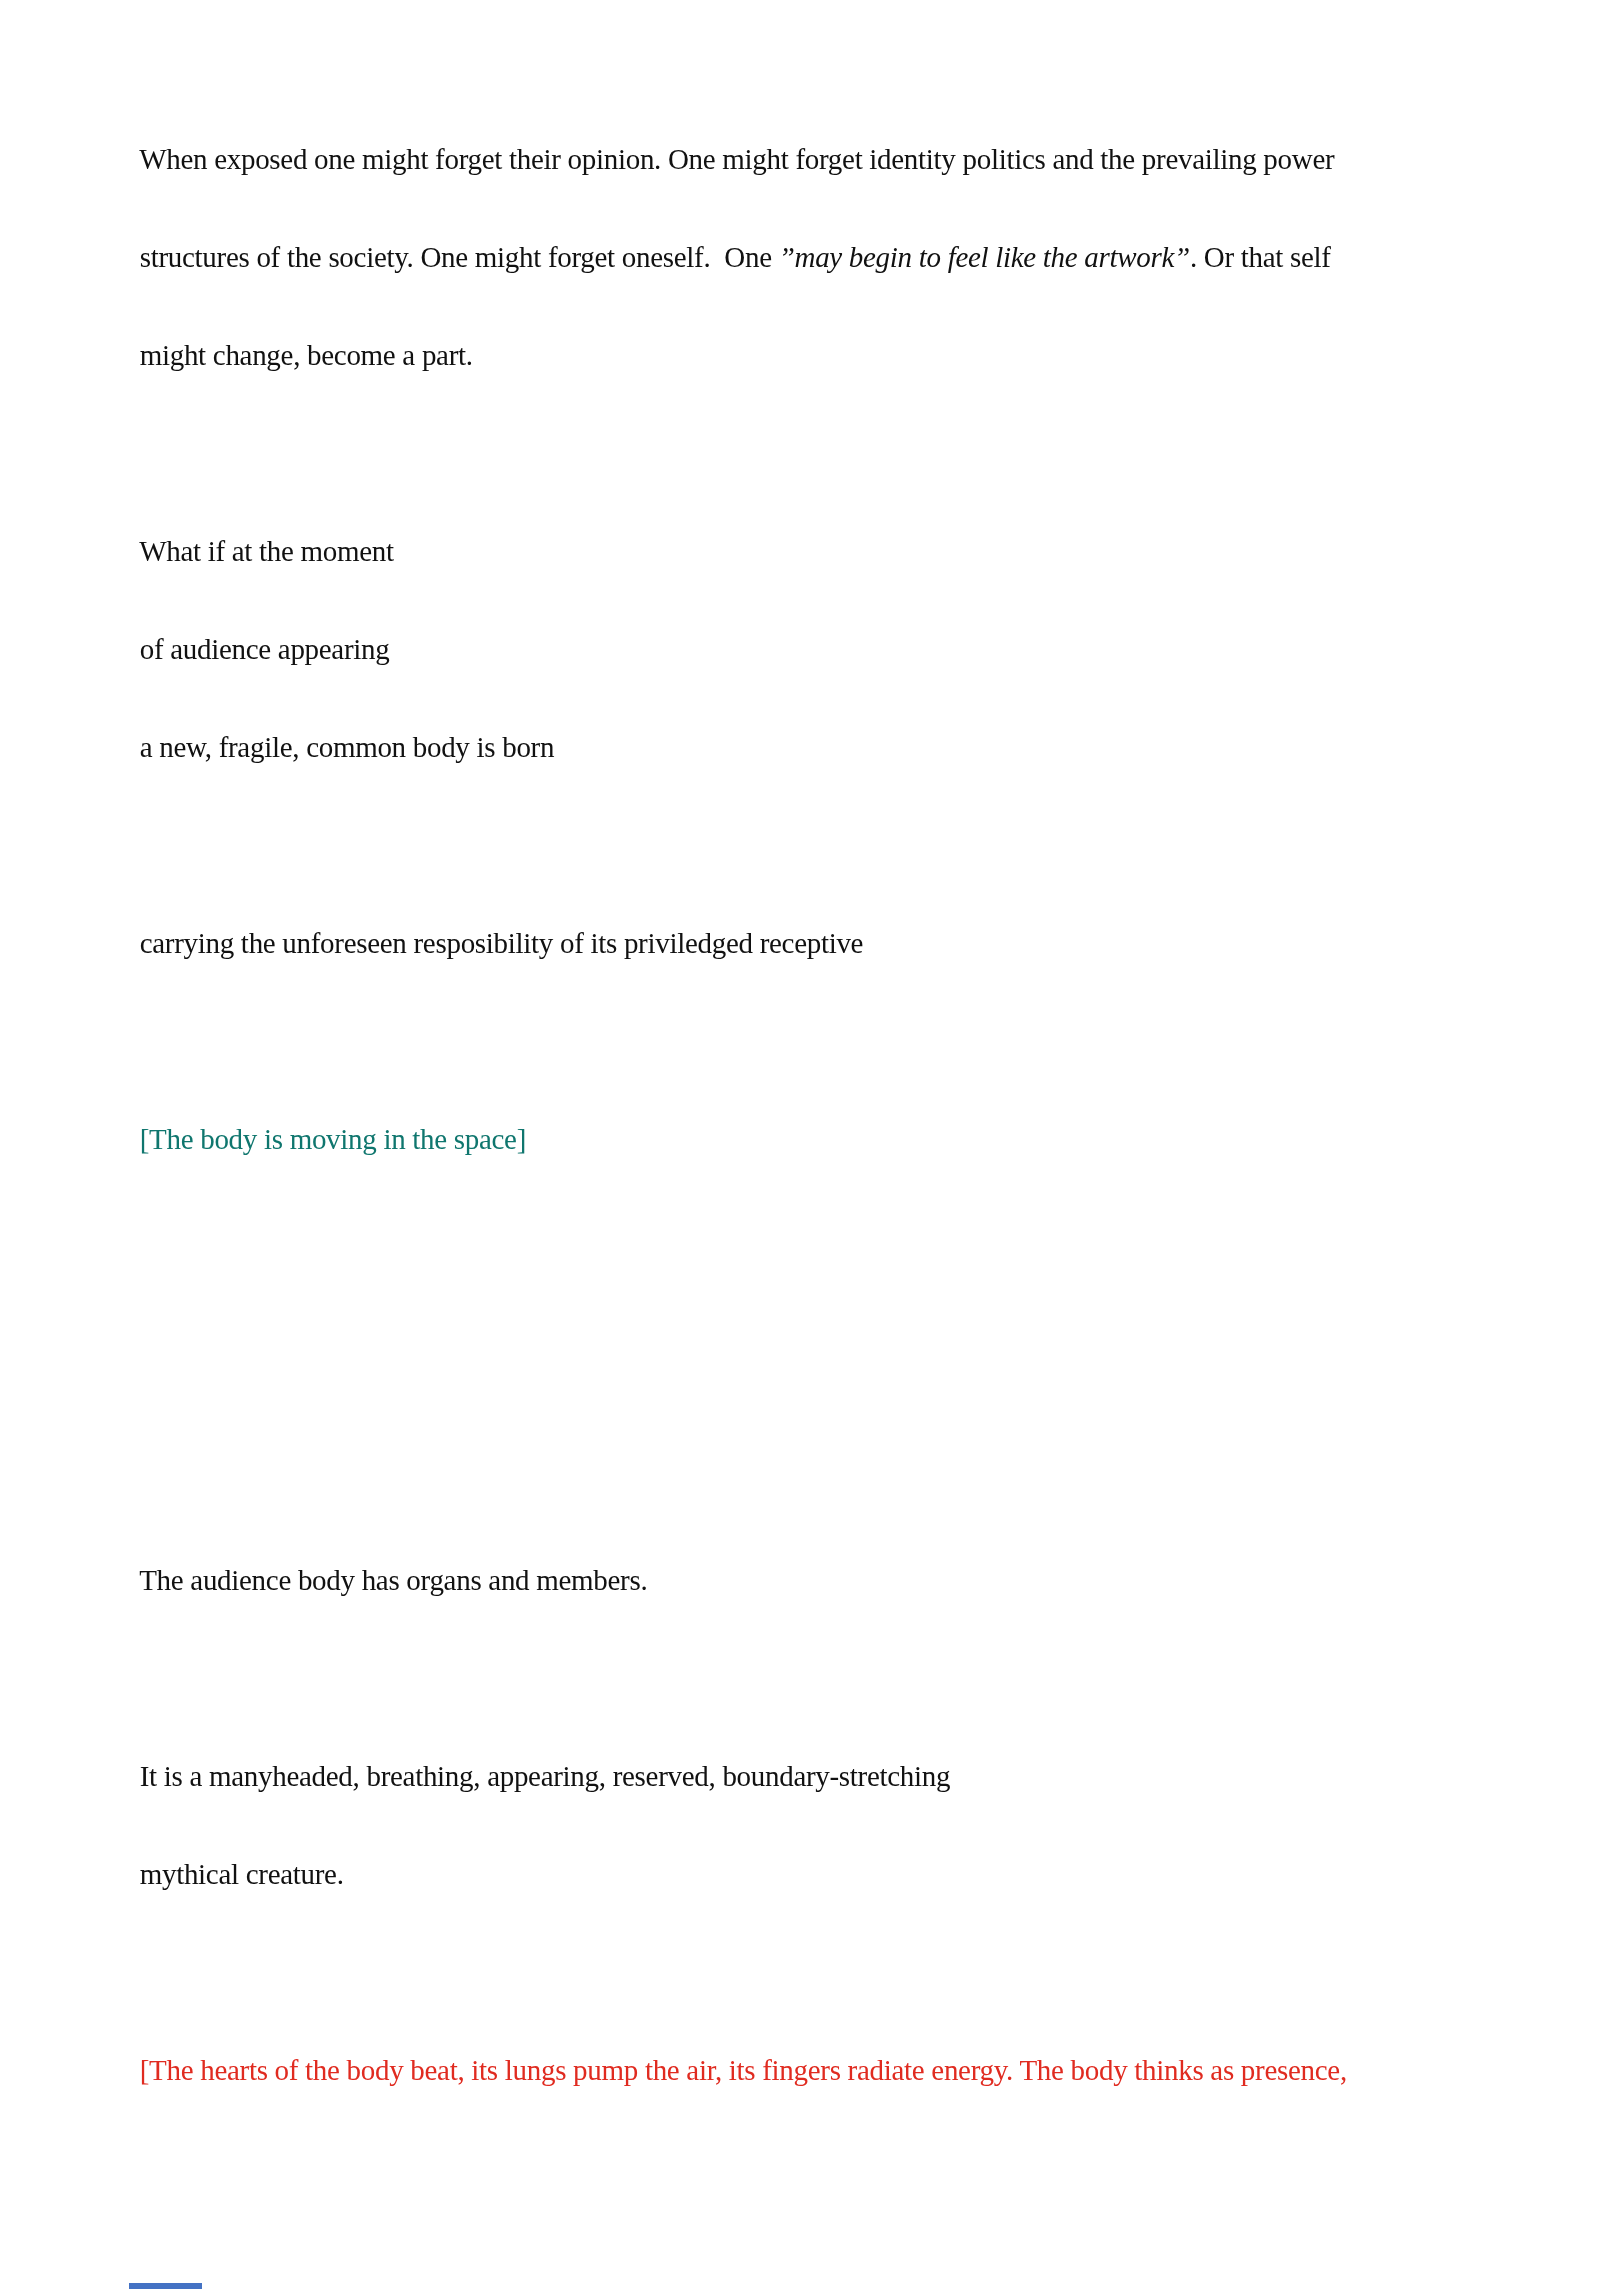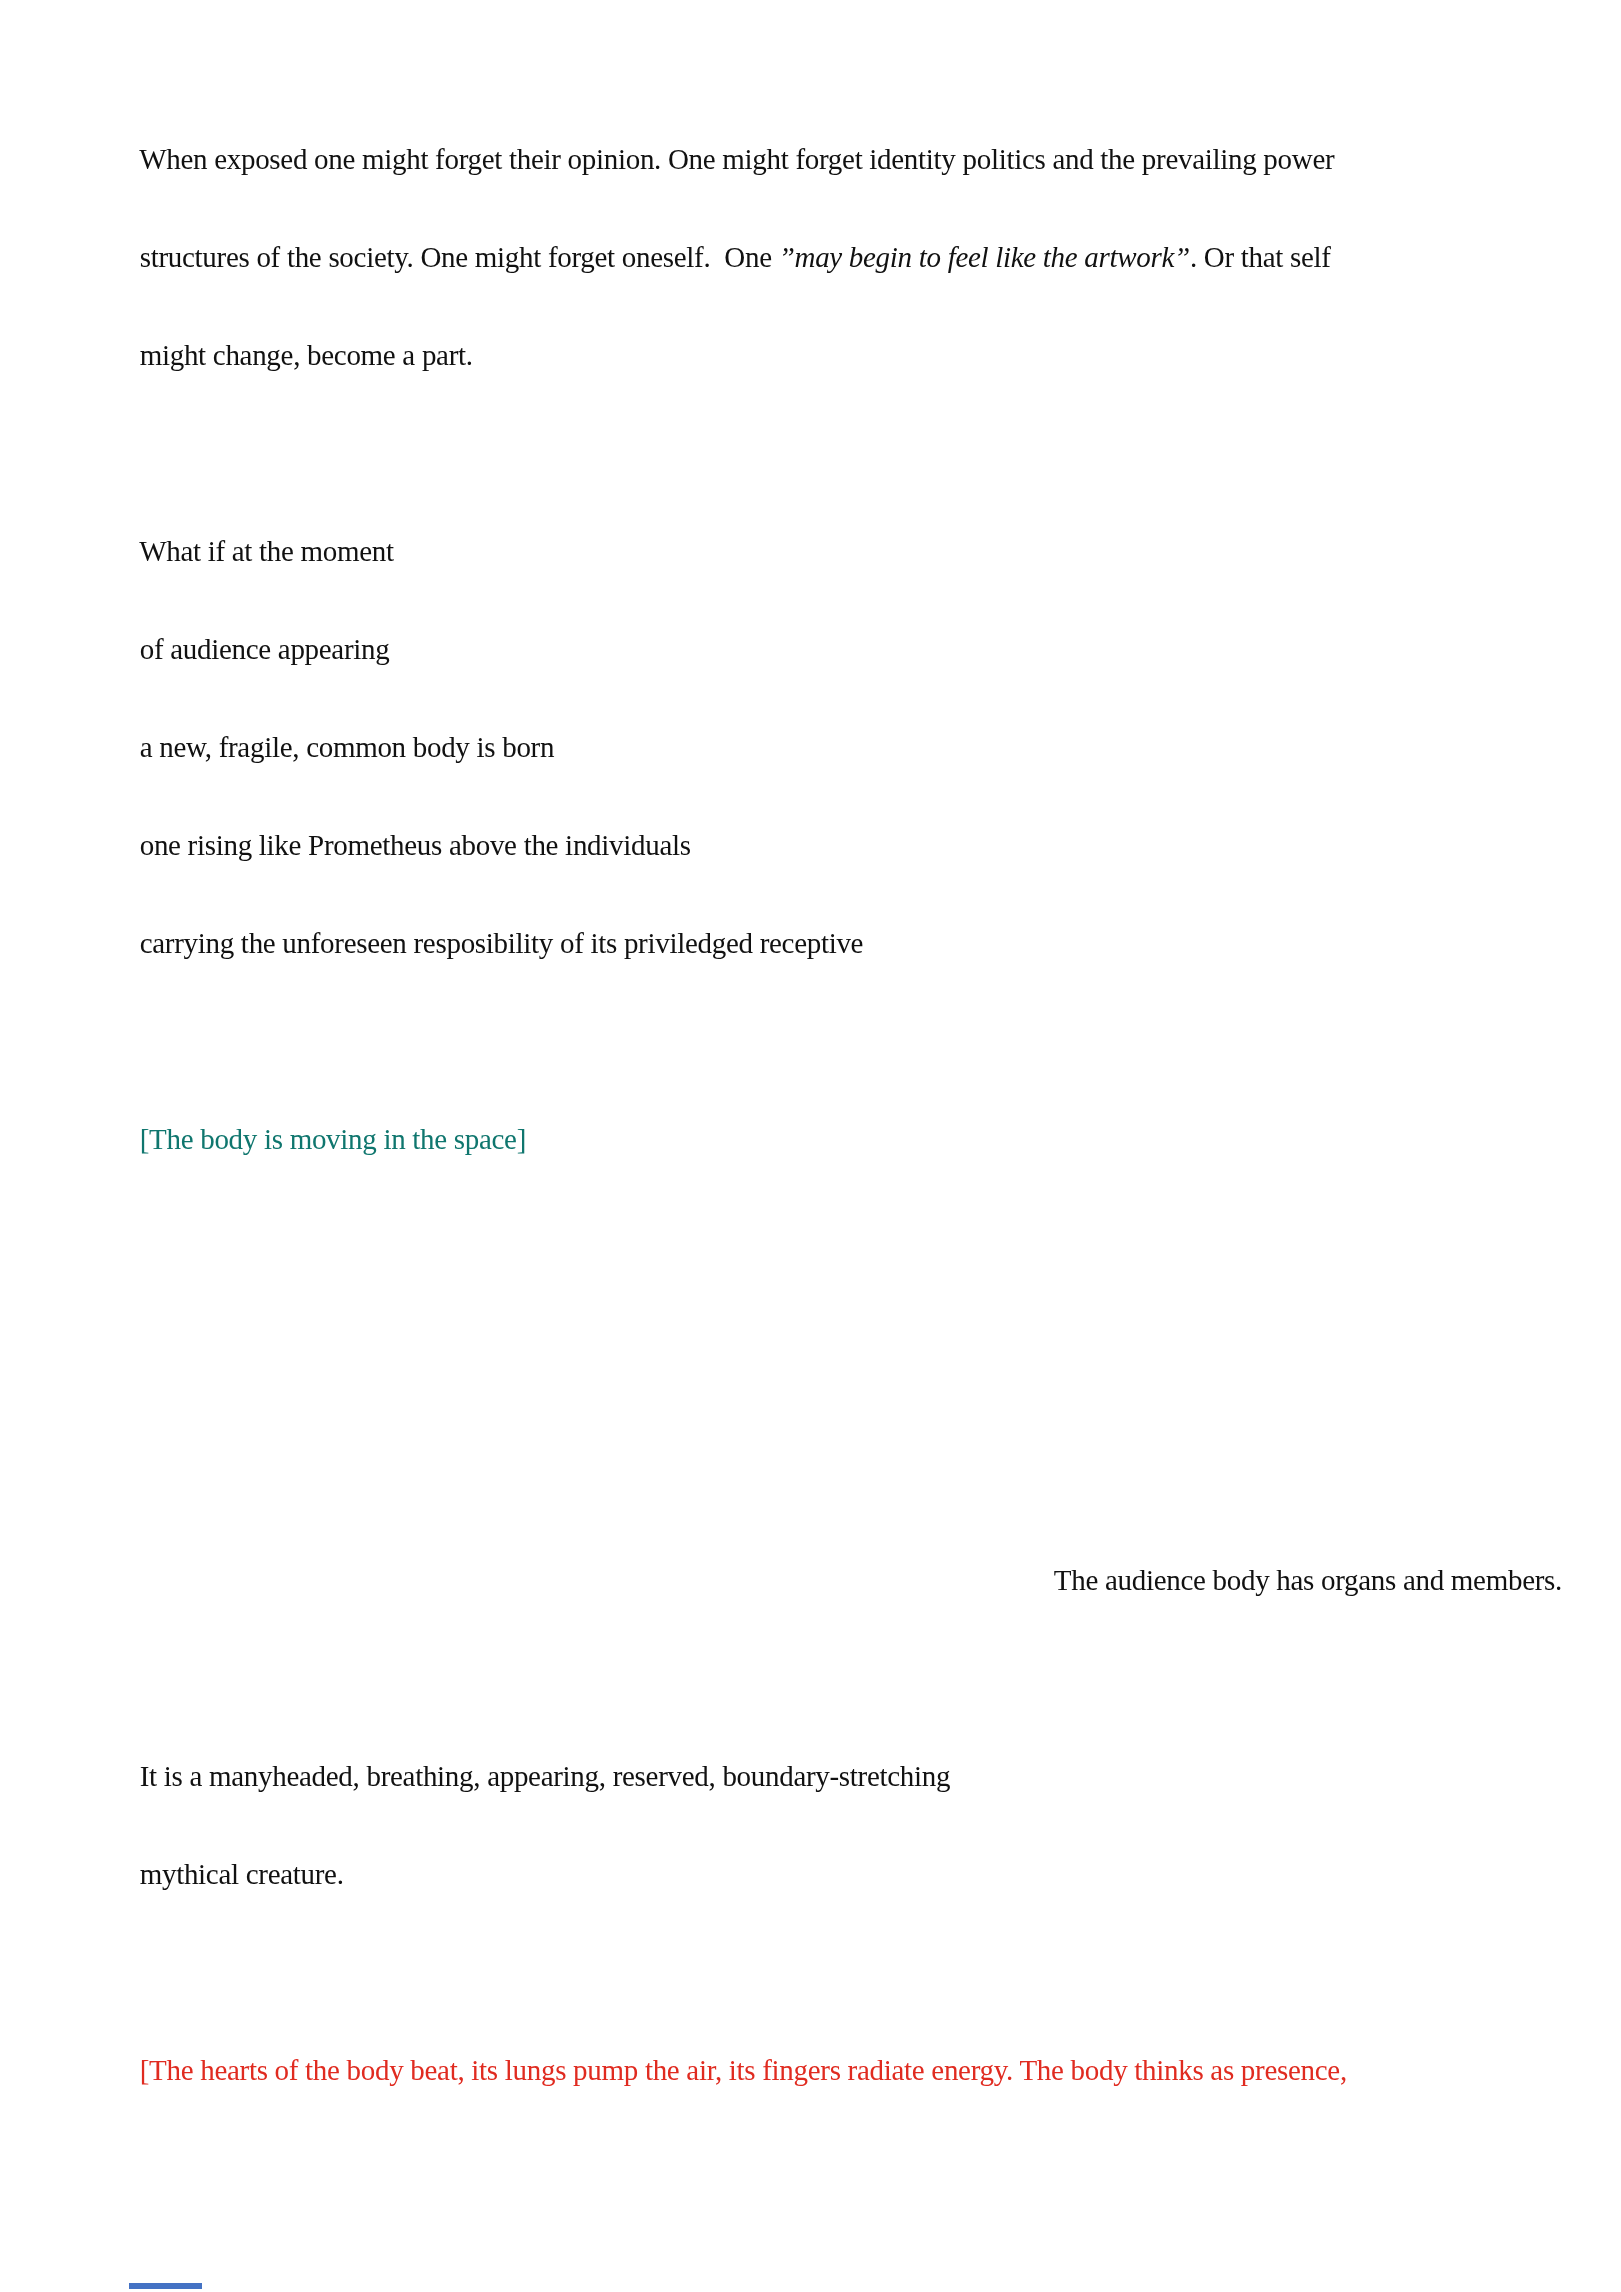--- a/index.html
+++ b/index.html
@@ -23,21 +23,21 @@
     position: absolute;
     top: 86px;
     left: 98px;
     right: 59px;
   }
   .para {
     margin: 0;
     white-space: pre;
   }
   .g1 { margin-top: 49px; }
-  .g6 { margin-top: 294px; text-align: right; }
+  .g6 { margin-top: 294px; }
   .line { white-space: pre; }
   .italic { font-style: italic; text-align: center; }
   .red-text {  }
   .blue-mark {
     position: absolute;
     left: 129px;
     top: 2283px;
     width: 73px;
     height: 5.9px;
   }
@@ -51,21 +51,21 @@
     <p class="para">
       <span class="line">When exposed one might forget their opinion. One might forget identity politics and the prevailing power</span><br>
       <span><span>structures of the society. One might forget oneself.  One </span><span class="italic">”may begin to feel like the artwork”</span><span>. Or that self</span></span><br>
       <span class="line">might change, become a part.</span>
     </p>
 
     <p class="para g1">
       <span class="line">What if at the moment</span><br>
       <span class="line">of audience appearing</span><br>
       <span class="line">a new, fragile, common body is born</span><br>
-      <span class="line">one rising like Prometheus above the individuals</span><br>
+      <br>
       <span class="line">carrying the unforeseen resposibility of its priviledged receptive</span>
     </p>
 
     <p class="para g1 red-text" style="color: #0f766e;">
       <span class="line">[The body is moving in the space]</span>
     </p>
 
     <p class="para g6">
       <span class="line">The audience body has organs and members.</span>
     </p>

